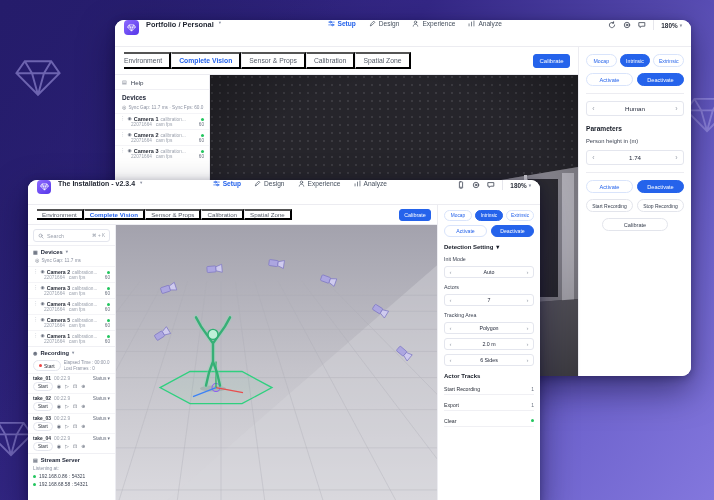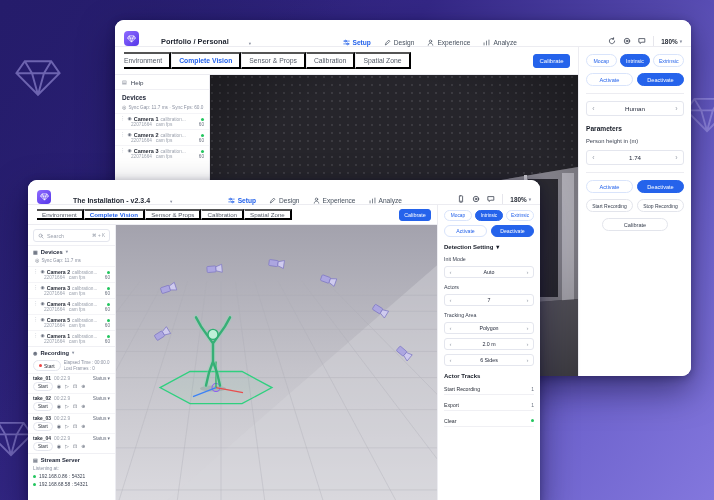--- a/index.html
+++ b/index.html
@@ -17,21 +17,21 @@
 
   
   .win { position:absolute; background:#fff; border-radius:9px; overflow:hidden;
          box-shadow:0 14px 34px rgba(8,4,38,.5), 0 2px 8px rgba(8,4,38,.3); }
   .win-back  { left:115px; top:20px;  width:576px; height:356px; }
   .win-front { left:28px;  top:180px; width:512px; height:330px; }
 
   .icon { fill:none; stroke:currentColor; stroke-width:1; stroke-linecap:round; stroke-linejoin:round; display:block; }
 
   
-  .topbar { display:flex; align-items:flex-end; gap:20px; border-bottom:1px solid #ececf1; padding:0 9px; background:#fff; }
+  .topbar { display:flex; align-items:flex-start; gap:5px; border-bottom:1px solid #ececf1; padding:0 9px; background:#fff; }
   .win-back  .topbar { height:27px; }
   .win-front .topbar { height:25px; }
   .logo { display:flex; align-items:center; justify-content:center; border-radius:4px;
           background:linear-gradient(140deg,#8f6bff,#5436e8); flex:none; }
   .win-back  .logo { width:15px; height:15px; }
   .win-front .logo { width:14px; height:14px; }
   .logo svg { width:9px; height:8px; stroke:#fff; stroke-width:3.2; fill:none; }
   .title { font-size:7.4px; font-weight:bold; color:#1f2430; white-space:nowrap; margin-left:2px; }
   .win-front .title { font-size:7px; }
   .chev { font-size:4.6px; color:#8a90a0; }

